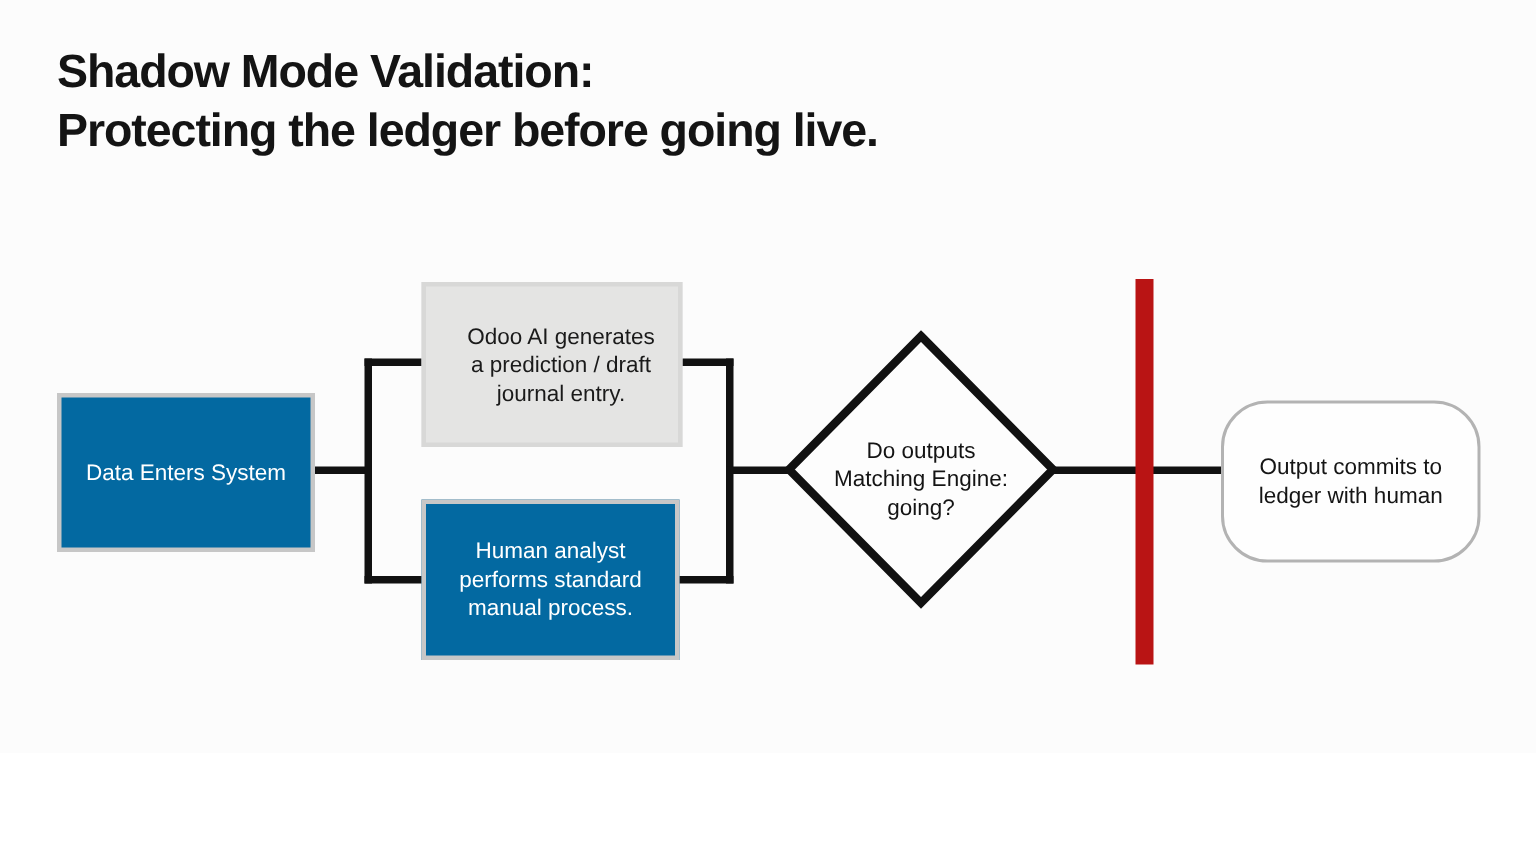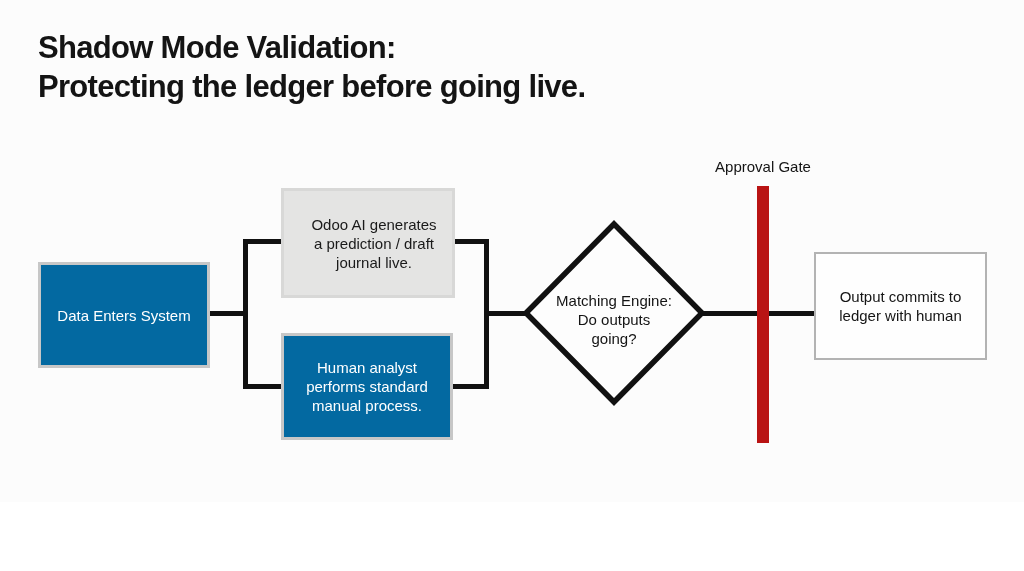--- a/index.html
+++ b/index.html
@@ -48,21 +48,21 @@
     color: #1a1a1a;
   }
   .node-white {
     background: #fefefe;
     border: 2px solid #b3b3b3;
     color: #151515;
   }
   .box-input  { left: 38px;  top: 262px; width: 172px; height: 106px; }
   .box-ai     { left: 281px; top: 188px; width: 174px; height: 110px; padding-left: 12px; }
   .box-human  { left: 281px; top: 333px; width: 172px; height: 107px; }
-  .box-output { left: 814px; top: 252px; width: 173px; height: 108px; }
+  .box-output { left: 814px; top: 267px; width: 173px; height: 108px; border-radius: 31px; }
 
   .line {
     position: absolute;
     background: #111111;
   }
   .l-in-branch   { left: 206px; top: 311px; width: 41px; height: 5px; }
   .l-branch-v    { left: 243px; top: 239px; width: 5px;  height: 150px; }
   .l-branch-top  { left: 243px; top: 239px; width: 41px; height: 5px; }
   .l-branch-bot  { left: 243px; top: 384px; width: 41px; height: 5px; }
   .l-merge-top   { left: 452px; top: 239px; width: 37px; height: 5px; }
@@ -124,39 +124,38 @@
   <div class="line l-to-diamond"></div>
   <div class="line l-to-output"></div>
 
   <div class="node node-black box-input">
     <div>Data Enters System</div>
   </div>
 
   <div class="node node-gray box-ai">
     <div>Odoo AI generates</div>
     <div>a prediction / draft</div>
-    <div>journal live.</div>
+    <div>journal entry.</div>
   </div>
 
   <div class="node node-black box-human">
     <div>Human analyst</div>
     <div>performs standard</div>
     <div>manual process.</div>
   </div>
 
   <svg class="diamond-svg" width="188" height="190" viewBox="0 0 188 190">
     <polygon points="94,6 182,95 94,184 6,95" fill="#fdfdfd" stroke="#111111" stroke-width="5.5"></polygon>
   </svg>
   <div class="diamond-text">
+    <div>Do outputs</div>
     <div>Matching Engine:</div>
-    <div>Do outputs</div>
     <div>going?</div>
   </div>
 
-  <div class="gate-label">Approval Gate</div>
   <div class="gate-bar"></div>
 
   <div class="node node-white box-output">
     <div>Output commits to</div>
     <div>ledger with human</div>
   </div>
 
 </div>
 
 </body></html>

